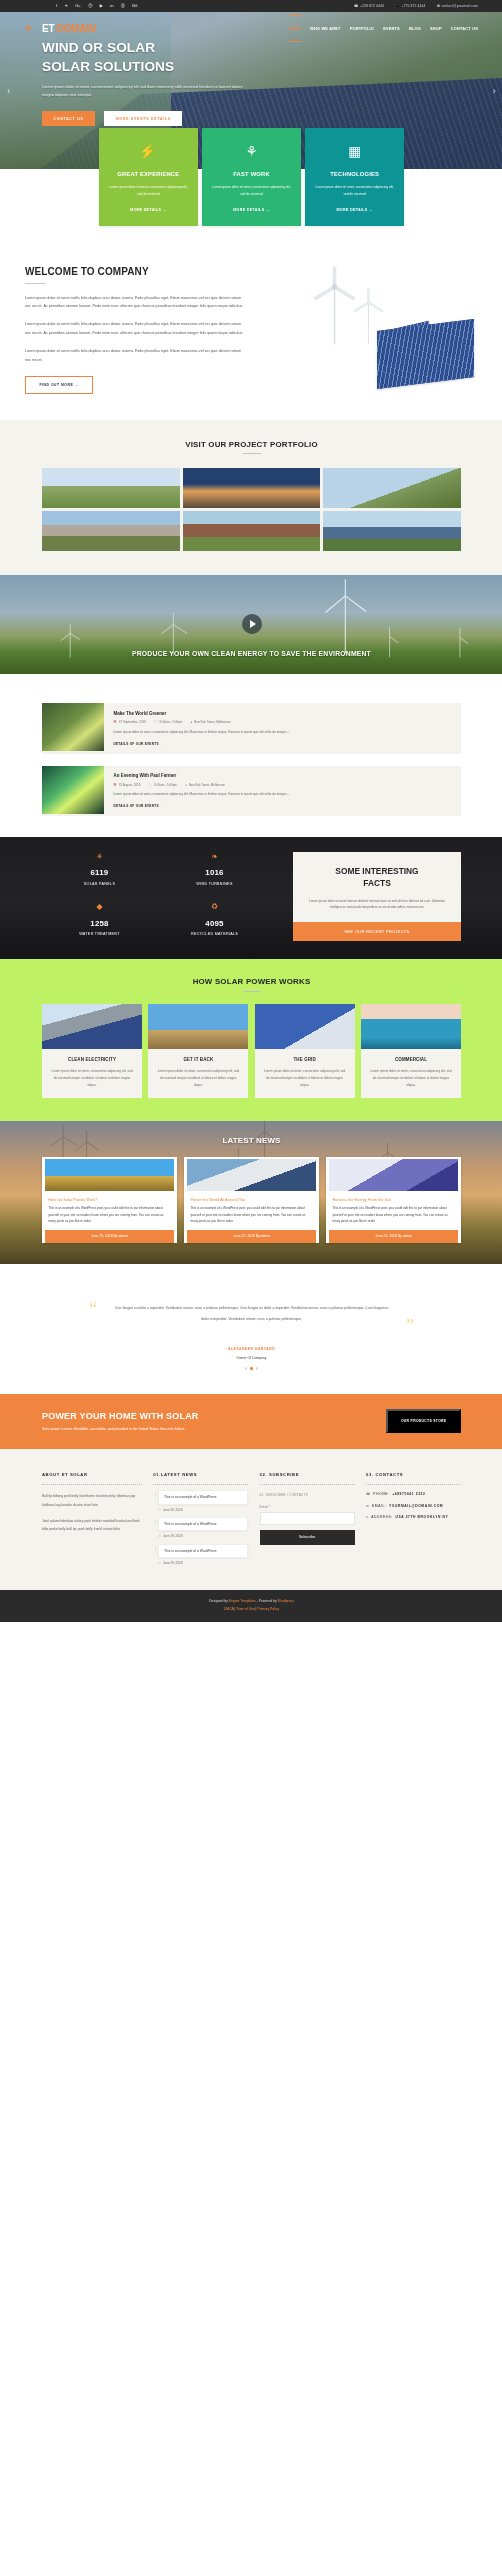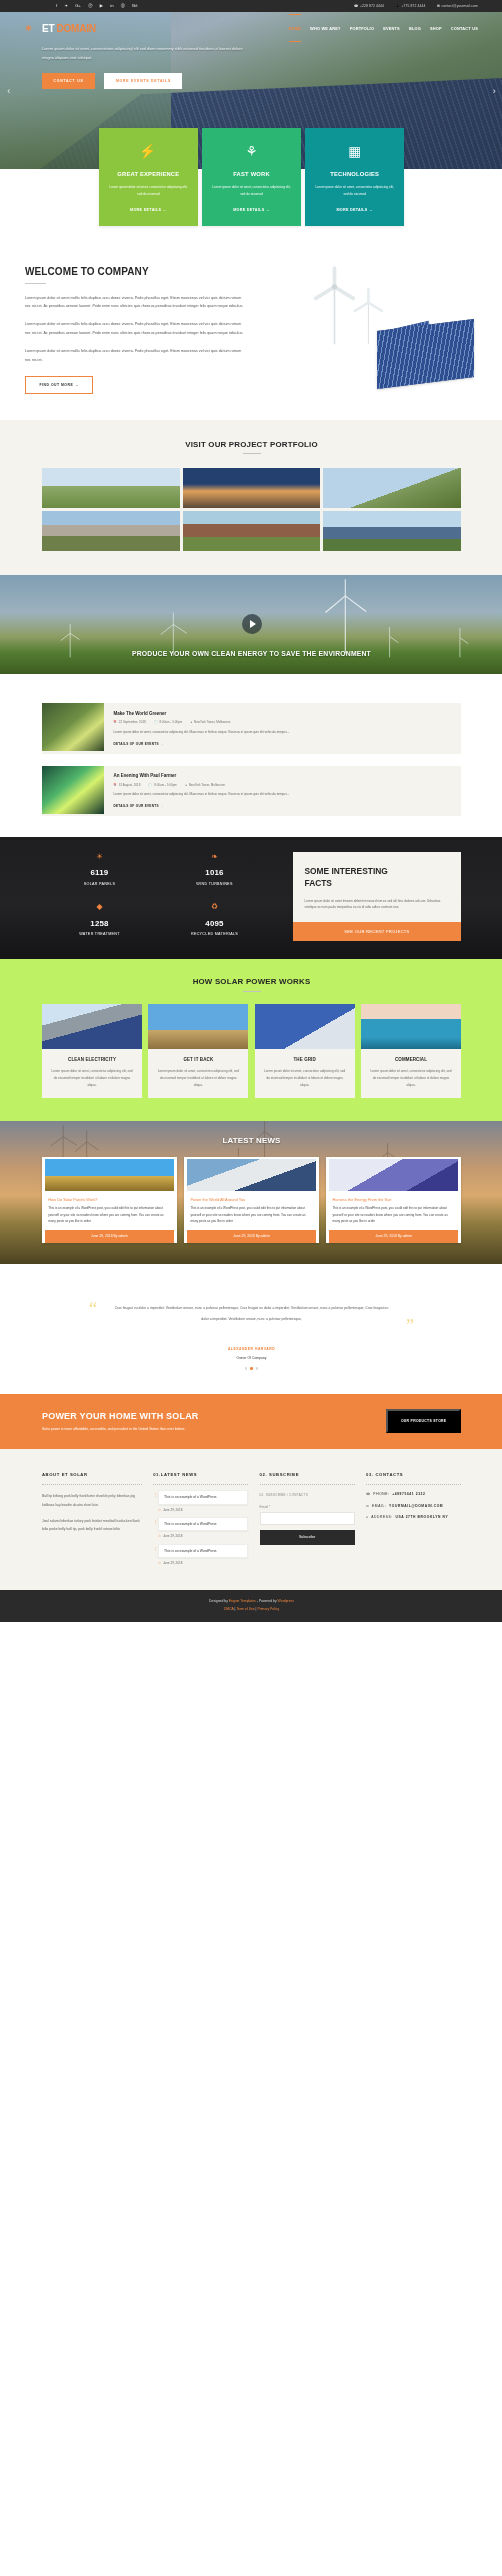--- a/index.html
+++ b/index.html
@@ -175,21 +175,21 @@
     background: linear-gradient(180deg,#1e1e20 0%, #232326 55%, #141416 100%);
     overflow:hidden;
   }
   .facts-inner { width:419px; margin:0 auto; display:flex; position:relative; z-index:3; }
   .counters { width:230px; display:grid; grid-template-columns:1fr 1fr; row-gap:11.5px; }
   .counter { text-align:center; color:#fff; }
   .counter .cicon { font-size:7.9px; color:#f0853f; }
   .counter .cnum { font-size:7.9px; font-weight:bold; margin-top:7.3px; letter-spacing:0.2px; }
   .counter .clab { font-size:3.7px; letter-spacing:0.3px; margin-top:4.7px; text-transform:uppercase; }
   .factbox { width:168px; margin-left:21px; background:#f4f3ee; }
-  .factbox .fb-in { padding: 13.6px 11.5px 11.5px; text-align:left; }
+  .factbox .fb-in { padding: 13.6px 11.5px 11.5px; text-align:center; }
   .factbox h2 { font-size:8.4px; font-weight:bold; color:#262626; line-height:1.42; text-transform:uppercase; }
   .factbox p { font-size:3.1px; line-height:2.1; color:#6b6b6b; margin-top:8.4px; }
   .fb-btn {
     background:#f0853f; color:#fff; text-align:center; padding:6.8px 0;
     font-size:4.2px; letter-spacing:0.2px; cursor:pointer; text-transform:uppercase;
   }
 
   
   .how { background:#bef264; padding: 18px 0 23px; }
   .grid4 { display:grid; grid-template-columns: repeat(4,1fr); gap:6.3px; width:419px; margin:12.6px auto 0; }
@@ -316,20 +316,24 @@
           <a href="#">EVENTS</a>
           <a href="#">BLOG</a>
           <a href="#">SHOP</a>
           <a href="#">CONTACT US</a>
         </nav>
     </div>
   </div>
   <div class="hero-arrow l">‹</div>
   <div class="hero-arrow r">›</div>
   <div class="hero-body">
+    <h1>
+      <span>WIND OR SOLAR</span><br>
+      <span>SOLAR SOLUTIONS</span>
+    </h1>
     <p>Lorem ipsum dolor sit amet, consectetuer adipiscingl elit sed diam nonummy nibh euismod tincidunt ut laoreet dolore magna aliquam erat volutpat.</p>
     <div class="hero-btns">
       <button class="btn-orange">Contact Us</button>
       <button class="btn-white">More Events Details</button>
     </div>
   </div>
 </section>
 
 <div class="features-zone">
   <div class="features" id="feature-cards">

